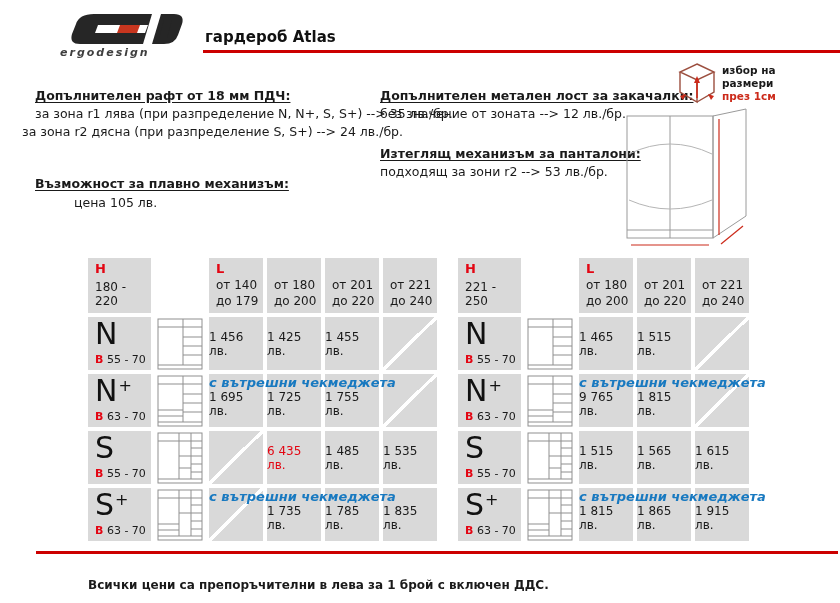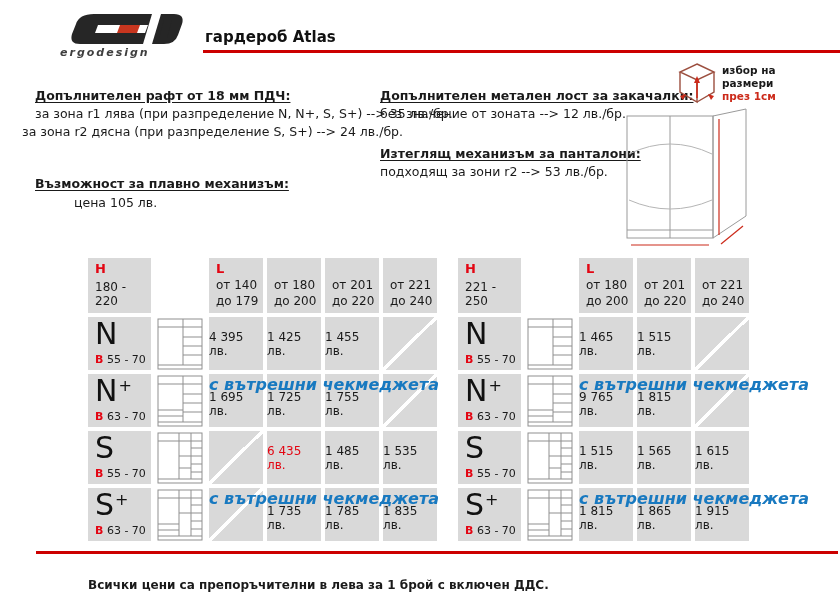--- a/index.html
+++ b/index.html
@@ -33,21 +33,21 @@
   .l-letter{position:absolute;top:3px;left:7px;color:#e30613;font-weight:bold;font-size:13px;}
   .zone-cell{padding:0;}
   .zone-letter{position:absolute;top:0px;left:7px;font-size:30px;line-height:34px;color:#111;}
   .zsup{font-size:16px;position:relative;top:-10px;left:1px;}
   .b-label{position:absolute;left:7px;bottom:4px;font-size:11px;}
   .b-letter{color:#e30613;font-weight:bold;}
   .price-cell{display:flex;align-items:center;justify-content:center;}
   .price-cell.with-note{align-items:flex-start;padding-top:16px;}
   .price-cell.redp{color:#e30613;}
   .diag{background:linear-gradient(to bottom right,#d9d9d9 47.5%,#ffffff 47.5%,#ffffff 52%,#d9d9d9 52%);}
-  .note{position:absolute;left:121px;color:#1879c0;font-style:italic;font-weight:bold;font-size:16px;white-space:nowrap;z-index:3;}
+  .note{position:absolute;left:121px;color:#1879c0;font-style:italic;font-weight:bold;font-size:13px;white-space:nowrap;z-index:3;}
   
   .footer-note{font-size:12px;font-weight:bold;margin-top:20px;}
   svg{display:block;}
   .zicon line,.zicon rect{stroke:#8f8f8f;fill:none;stroke-width:1;}
   .ward line,.ward path,.ward rect,.ward polyline{fill:none;}
 </style>
 </head>
 <body>
 
 <div class="abs" style="left:60px;top:12px;">
@@ -146,21 +146,21 @@
     <svg class="zicon" width="46" height="52" viewBox="0 0 46 52">
         <rect x="1" y="1" width="44" height="50"></rect>
         <line x1="1" y1="47" x2="45" y2="47"></line>
         <line x1="1" y1="9" x2="45" y2="9"></line>
         <line x1="26" y1="1" x2="26" y2="47"></line>
         <line x1="26" y1="19" x2="45" y2="19"></line>
         <line x1="26" y1="28" x2="45" y2="28"></line>
         <line x1="26" y1="37" x2="45" y2="37"></line>
       </svg>
   </div>
-  <div class="cell price-cell">4 395 лв.</div>
+  <div class="cell price-cell">1 456 лв.</div>
   <div class="cell price-cell">1 425 лв.</div>
   <div class="cell price-cell">1 455 лв.</div>
   <div class="cell price-cell diag"></div>
 
   <div class="cell zone-cell">
     <div class="zone-letter"><span>N</span><span class="zsup">+</span></div>
     <div class="b-label"><span class="b-letter">B</span> <span>63 - 70</span></div>
   </div>
   <div class="icon-cell">
     <svg class="zicon" width="46" height="52" viewBox="0 0 46 52">

